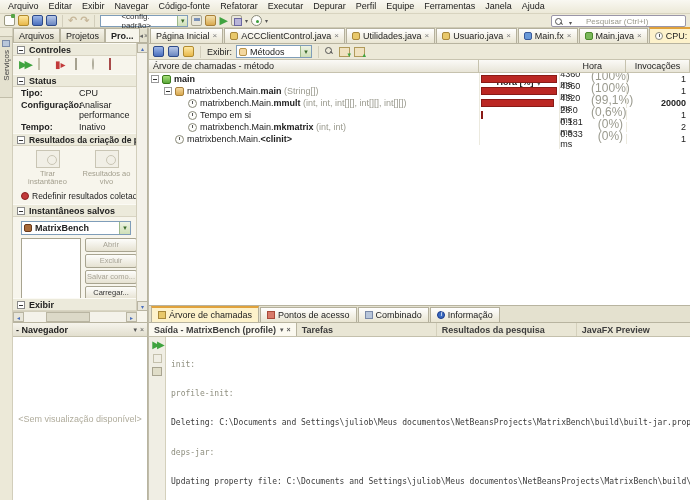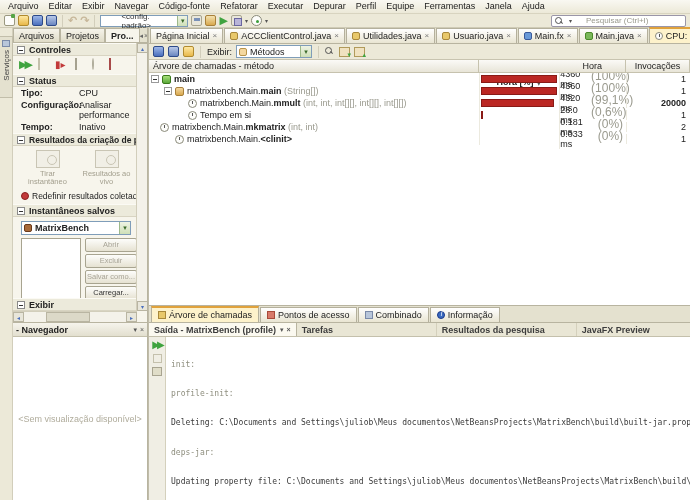--- a/index.html
+++ b/index.html
@@ -32,21 +32,21 @@
   .tico.hammer { background:#e8e6da; border:1px solid #a8a490; }
   .tico.hammer::after { content:""; position:absolute; left:2px; top:2px; width:6px; height:3px; background:#7a91b8; }
   .tico.broom { background:linear-gradient(#f4e2b0,#d8a84e); border:1px solid #a8803a; }
   .run-ico { color:#3fa33f; font-size:11px; line-height:11px; }
   .tico.debug { background:#e8e6da; border:1px solid #a8a490; }
   .tico.debug::after { content:""; position:absolute; left:2px; top:2px; width:6px; height:6px; background:#b8b4d8; border:1px solid #6a66a0; }
   .tico.profile { background:#fdfdfb; border:1px solid #8a8a7a; border-radius:50%; }
   .tico.profile::after { content:""; position:absolute; left:4px; top:4px; width:3px; height:3px; background:#3a9e3a; border-radius:50%; }
   .mini-drop { color:#555; font-size:6px; }
   #searchbox { margin-left:auto; width:135px; height:12px; background:#fff; border:1px solid #9a96a8; border-radius:2px;
-    display:flex; align-items:center; padding:0 3px; gap:14px; }
+    display:flex; align-items:flex-end; padding:0 3px; gap:14px; }
   .mag { width:8px; height:8px; position:relative; display:inline-block; }
   .mag::before { content:""; position:absolute; left:0; top:0; width:5px; height:5px; border:1.2px solid #555; border-radius:50%; }
   .mag::after { content:""; position:absolute; left:5px; top:5px; width:3px; height:1.2px; background:#555; transform:rotate(45deg); }
   #searchbox input { border:none; outline:none; width:110px; font-size:8px; font-family:"Liberation Sans",sans-serif; color:#333; background:transparent; }
   #searchbox input::placeholder { color:#9a9a8e; }
 
   
   #leftrail { position:absolute; left:0; top:28px; width:13px; height:472px; background:#ece9d8; border-right:1px solid #d2cebb; }
   #services-tab { position:absolute; left:0; top:8px; width:13px; height:62px; background:#e4e1cf; border:1px solid #c2beaa; border-left:none;
     display:flex; flex-direction:column; align-items:center; padding-top:3px; gap:3px; }
@@ -474,21 +474,21 @@
       <div class="c-bar">
           <div class="bar" style="width: 1.5%;"></div>
         </div>
       <div class="c-time">
           <span class="tval">28.0 ms</span>
           <span class="tpct">(0,6%)</span>
         </div>
       <div class="c-inv">1</div>
     </div>
     <div class="trow">
-      <div class="c-name" style="">
+      <div class="c-name" style="padding-left:28px;">
         <span class="spacer"></span>
         <span class="nicon clock"></span>
         <span><span class="nprefix">matrixbench.Main.</span><span class="nbold">mkmatrix</span><span class="nparams"> (int, int)</span></span>
       </div>
       <div class="c-bar"></div>
       <div class="c-time">
           <span class="tval">0.181 ms</span>
           <span class="tpct">(0%)</span>
         </div>
       <div class="c-inv">2</div>

